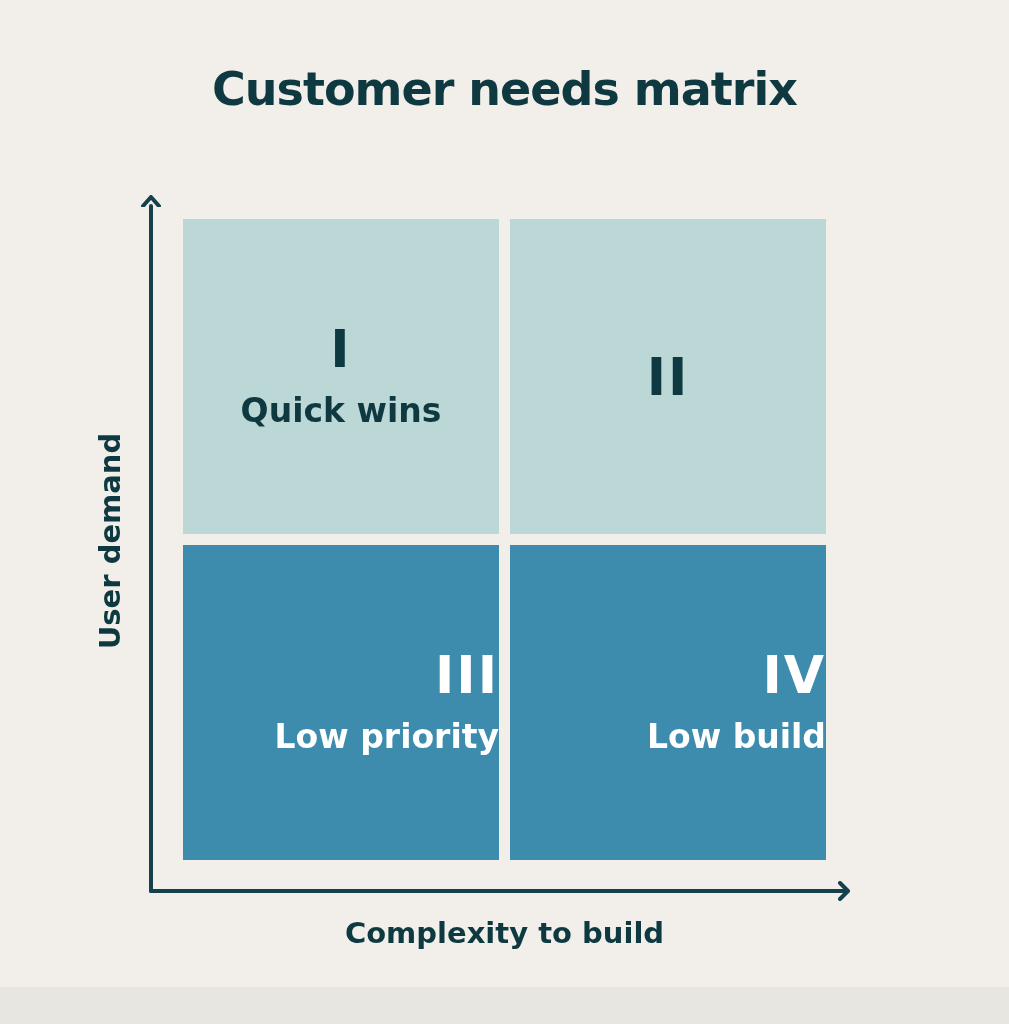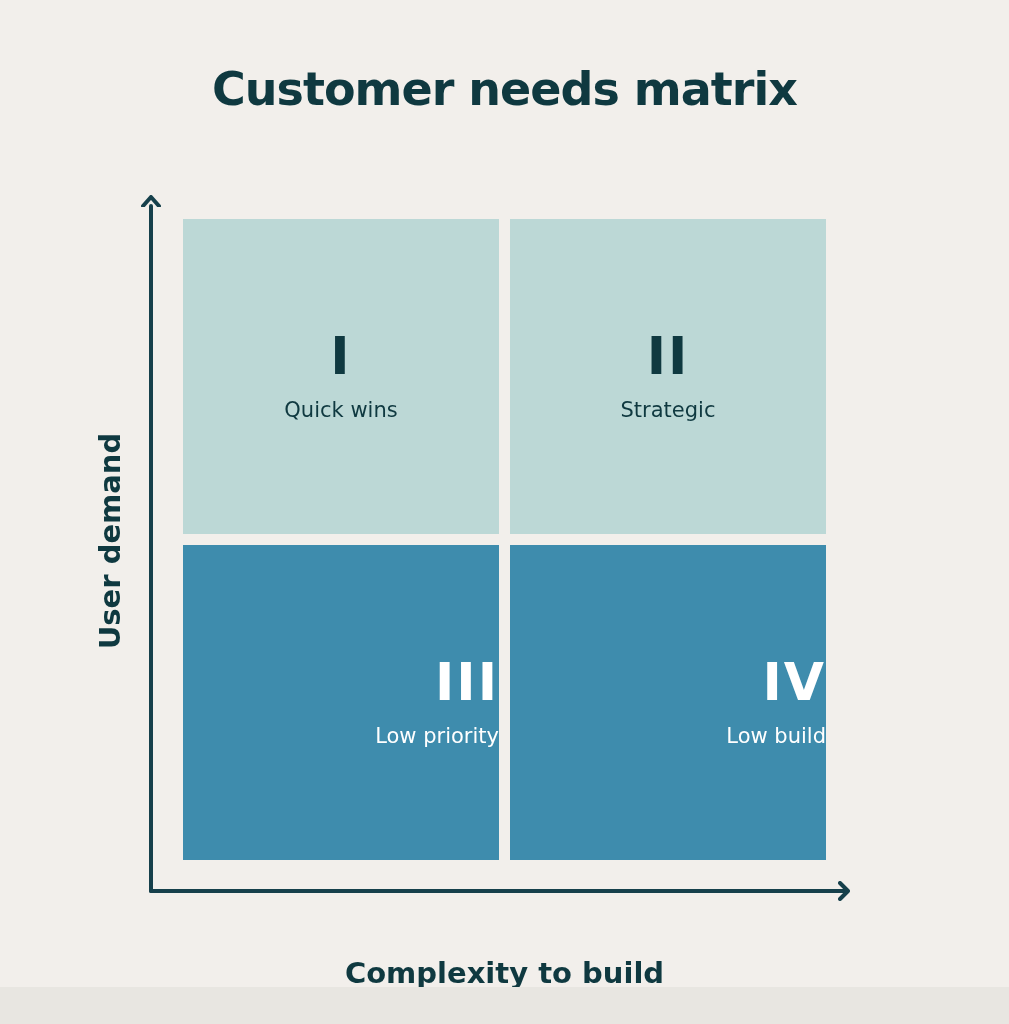--- a/index.html
+++ b/index.html
@@ -54,22 +54,23 @@
     color: #ffffff;
     align-items: flex-end;
   }
   .numeral {
     font-size: 52px;
     font-weight: bold;
     line-height: 1;
     letter-spacing: 2px;
   }
   .q-label {
-    font-size: 21px;
+    font-size: 33px;
     line-height: 1.2;
+    font-weight: bold;
   }
   .axis-line {
     position: absolute;
     background: #16404b;
     border-radius: 2px;
   }
   .y-axis-line {
     left: 149px;
     top: 204px;
     width: 4px;
@@ -105,21 +106,20 @@
   }
   .x-axis-label {
     position: absolute;
     top: 916px;
     left: 0;
     width: 100%;
     text-align: center;
     font-size: 29px;
     font-weight: bold;
     color: #0f3940;
-    margin-top: 40px;
   }
 </style>
 </head>
 <body>
 
 <div class="canvas">
 
   <div class="title">Customer needs matrix</div>
 
   <div class="axis-line y-axis-line"></div>
@@ -140,21 +140,20 @@
 
   <div class="matrix">
 
     <div class="quadrant light">
       <div class="numeral">I</div>
       <div class="q-label">Quick wins</div>
     </div>
 
     <div class="quadrant light">
       <div class="numeral">II</div>
-      <div class="q-label">Strategic</div>
     </div>
 
     <div class="quadrant dark">
       <div class="numeral">III</div>
       <div class="q-label">Low priority</div>
     </div>
 
     <div class="quadrant dark">
       <div class="numeral">IV</div>
       <div class="q-label">Low build</div>

